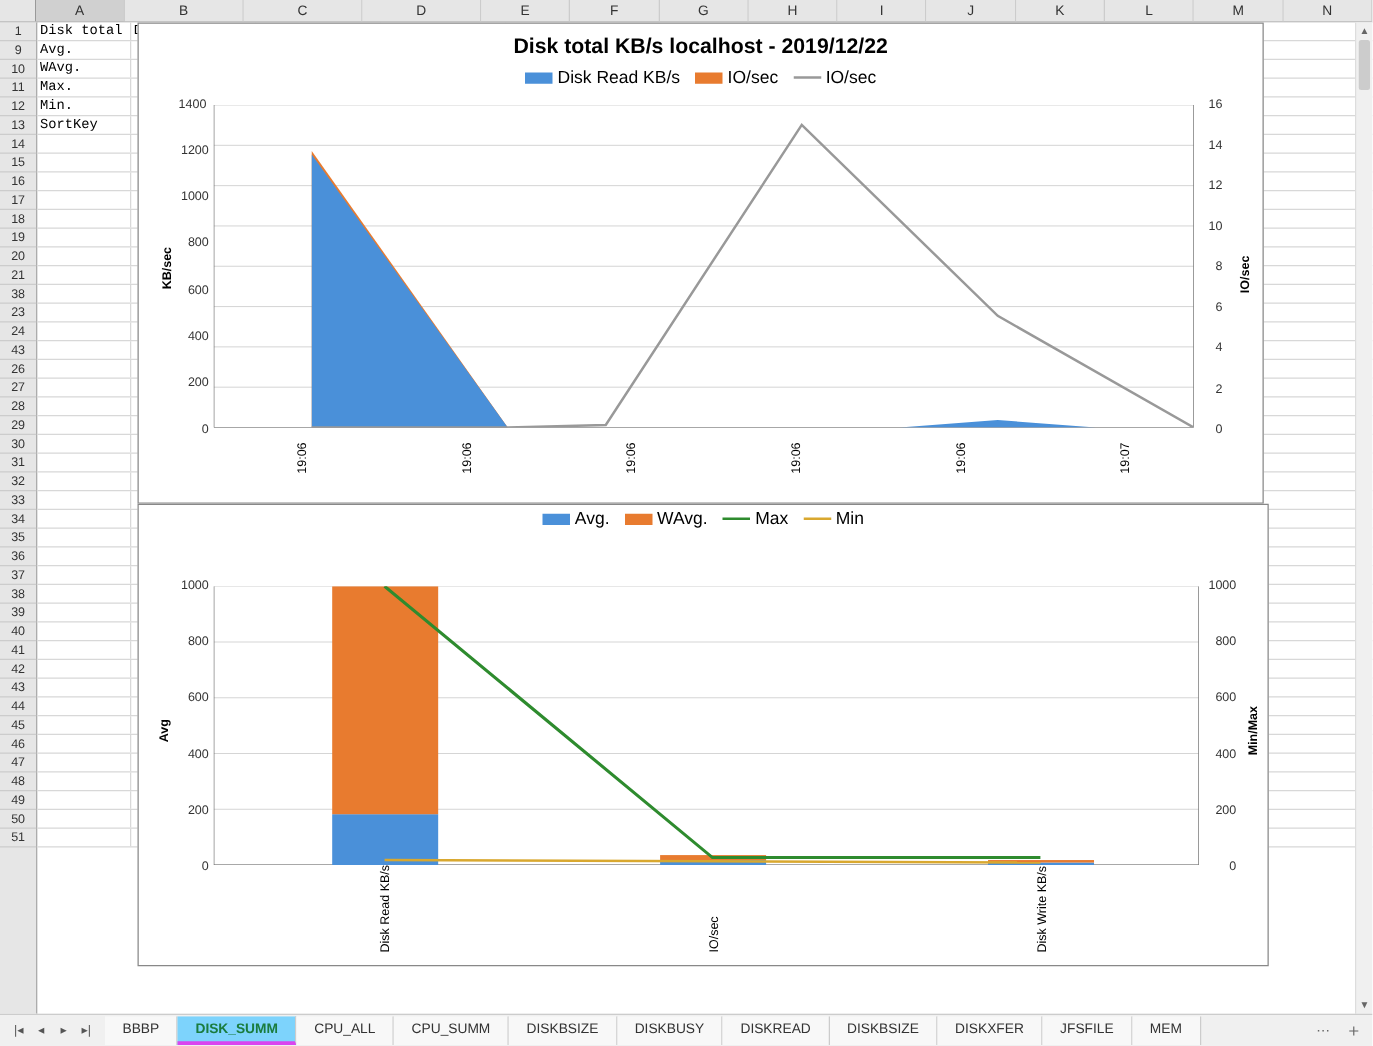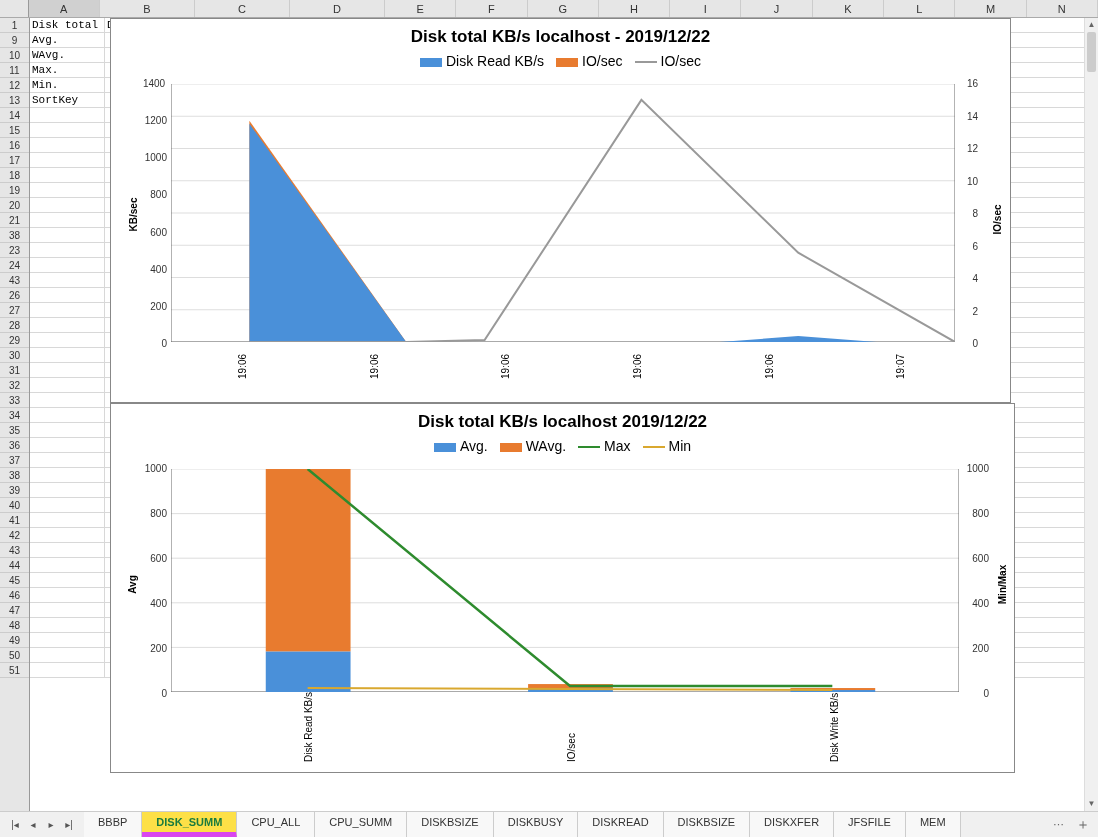--- a/index.html
+++ b/index.html
@@ -42,21 +42,21 @@
 .tick-label { position: absolute; font-size: 10px; color: #333; }
 .tick-label.right { text-align: left; }
 .xtick { position: absolute; transform: rotate(-90deg); transform-origin: top left; font-size: 10px; }
 
 
 .sheet-tab-bar { position: absolute; bottom: 0; left: 0; right: 0; height: 26px; background: #f0f0f0; border-top: 1px solid #ccc; display: flex; align-items: center; z-index: 100; }
 .nav-btns { display: flex; padding: 0 6px; }
 .nav-btn { width: 18px; height: 18px; text-align: center; line-height: 18px; color: #555; cursor: pointer; font-size: 10px; }
 .sheet-tabs { display: flex; flex: 1; overflow: hidden; }
 .sheet-tab { padding: 4px 14px; border-right: 1px solid #ccc; font-size: 11px; color: #333; cursor: pointer; background: #f8f8f8; white-space: nowrap; }
-.sheet-tab.active { background: #fde047; color: #1a7c3e; font-weight: bold; border-bottom: 6px solid #d946ef; }
+.sheet-tab.active { background: #7dd3fc; color: #1a7c3e; font-weight: bold; border-bottom: 3px solid #d946ef; }
 .tab-add { padding: 0 8px; color: #666; font-size: 14px; cursor: pointer; }
 .tab-more { padding: 0 4px; color: #666; cursor: pointer; }
 
 
 .vscroll { position: absolute; right: 0; top: 18px; width: 14px; bottom: 26px; background: #f0f0f0; border-left: 1px solid #ddd; z-index: 50; }
 .vscroll-thumb { position: absolute; left: 2px; right: 2px; top: 14px; height: 40px; background: #ccc; border-radius: 2px; }
 .vscroll-btn { position: absolute; left: 0; right: 0; height: 14px; text-align: center; line-height: 14px; font-size: 8px; color: #666; }
 </style>
 </head>
 <body>
@@ -449,21 +449,20 @@
         <div class="tick-label right" style="right: 32px; top: 59px;">16</div>
         <div class="xtick" style="left: 125.833px; top: 360px;">19:06</div>
         <div class="xtick" style="left: 257.5px; top: 360px;">19:06</div>
         <div class="xtick" style="left: 389.167px; top: 360px;">19:06</div>
         <div class="xtick" style="left: 520.833px; top: 360px;">19:06</div>
         <div class="xtick" style="left: 652.5px; top: 360px;">19:06</div>
         <div class="xtick" style="left: 784.167px; top: 360px;">19:07</div>
       </div>
 
     <div class="chart-container chart2">
-      <div class="chart-title">Disk total KB/s localhost  2019/12/22</div>
       <div class="legend" id="legend2"><span class="legend-item"><span class="legend-swatch" style="background: rgb(74, 144, 217);"></span><span>Avg.</span></span><span class="legend-item"><span class="legend-swatch" style="background: rgb(232, 123, 47);"></span><span>WAvg.</span></span><span class="legend-item"><span class="legend-line" style="background: rgb(46, 139, 46);"></span><span>Max</span></span><span class="legend-item"><span class="legend-line" style="background: rgb(217, 168, 47);"></span><span>Min</span></span></div>
       <div class="plot-area" id="plot2" style="left:60px; top:65px; right:55px; bottom:80px;">
         <svg width="100%" height="100%" viewBox="0 0 790 225" preserveAspectRatio="none">
           <g stroke="#bbb" stroke-width="0.5">
             <line x1="0" y1="0" x2="790" y2="0"></line>
             <line x1="0" y1="45" x2="790" y2="45"></line>
             <line x1="0" y1="90" x2="790" y2="90"></line>
             <line x1="0" y1="135" x2="790" y2="135"></line>
             <line x1="0" y1="180" x2="790" y2="180"></line>
             <line x1="0" y1="225" x2="790" y2="225"></line>

